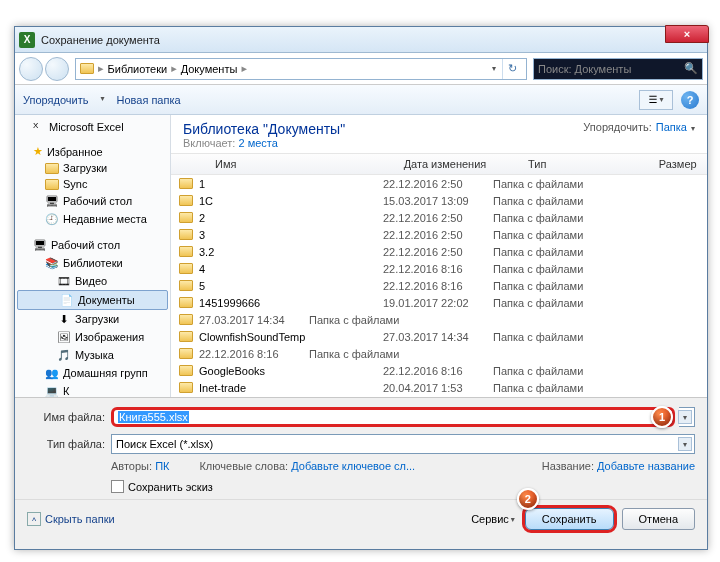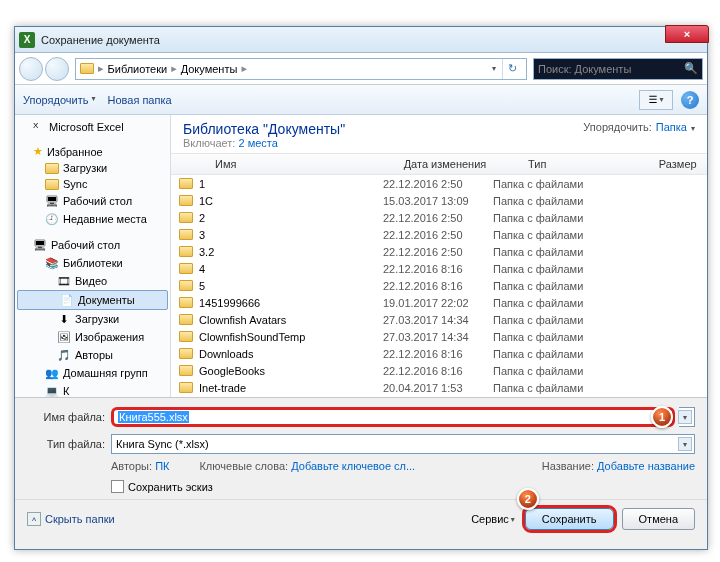--- a/index.html
+++ b/index.html
@@ -11,21 +11,21 @@
 .closebtn { position:absolute; right:-2px; top:-2px; width: 44px; height: 18px; background: linear-gradient(#e67,#c23); border:1px solid #8a1a1a; border-radius: 0 3px 0 0; display:flex;align-items:center;justify-content:center;color:#fff;font-weight:bold;}
 .navbar { height: 32px; background: #fff; border-bottom: 1px solid #ccc; display: flex; align-items: center; padding: 0 4px; gap:2px;}
 .navcircle { width: 24px; height: 24px; border-radius: 50%; background: radial-gradient(circle at 30% 30%, #f4f9fd, #cde1f1); border: 1px solid #9fb9d1; }
 .addrbox { flex: 1; height: 22px; background: #fff; border: 1px solid #94b3d1; margin: 0 4px; display: flex; align-items: center; padding: 0 4px; gap:4px;}
 .addrbox .sep { color:#888; }
 .addrrefresh { width:20px; height:20px; display:flex;align-items:center;justify-content:center;color:#3a6ea5;border-left:1px solid #cde;}
 .dropbtn { width:16px;height:20px;display:flex;align-items:center;justify-content:center;color:#555;}
 .searchbox { width: 170px; height: 22px; background: #0f172a; border: 1px solid #94b3d1; display: flex; align-items: center; padding: 0 4px; color:#888; }
 .searchbox .sicon { margin-left:auto; color:#3a6ea5;}
 .toolbar { height: 30px; background: linear-gradient(#f7fbff, #e4eef8); border-bottom: 1px solid #c0d0e0; display: flex; align-items: center; padding: 0 8px; gap: 12px; }
-.tool-item { color: #15428b; display:flex;align-items:flex-start;gap:3px;}
+.tool-item { color: #15428b; display:flex;align-items:flex-start;gap:12px;}
 .tool-right { margin-left: auto; display: flex; gap: 8px; align-items:center;}
 .viewbtn { width:34px;height:20px;border:1px solid #a9c0d8; background:#f0f6fc; display:flex;align-items:center;justify-content:center;gap:2px;}
 .helpbtn { width:18px;height:18px;border-radius:50%;background:radial-gradient(circle at 30% 30%,#6cb3f0,#2a7ad0);color:#fff;display:flex;align-items:center;justify-content:center;font-weight:bold;}
 .body { display: flex; height: 282px; }
 .sidebar { width: 156px; background: #fafbfc; border-right: 1px solid #d6dde5; overflow: hidden; padding: 4px 0; }
 .side-item { padding: 2px 6px 2px 18px; display: flex; align-items: center; gap: 4px; white-space: nowrap; }
 .side-item.selected { background: #d4e6f7; border:1px solid #7da2ce; border-radius:2px; margin:0 2px;}
 .side-item.indent1 { padding-left: 30px; }
 .side-item.indent2 { padding-left: 42px; }
 .star { color:#f0b000;}
@@ -171,21 +171,21 @@
       <div class="side-item indent2">
           <span class="dicosm">⬇</span>
           <span>Загрузки</span>
         </div>
       <div class="side-item indent2">
           <span class="dicosm">🖼</span>
           <span>Изображения</span>
         </div>
       <div class="side-item indent2">
           <span class="dicosm">🎵</span>
-          <span>Авторы</span>
+          <span>Музыка</span>
         </div>
       <div class="side-item indent1">
           <span class="dicosm">👥</span>
           <span>Домашняя групп</span>
         </div>
       <div class="side-item indent1">
           <span class="dicosm">💻</span>
           <span>К</span>
         </div>
     </div>
@@ -252,33 +252,31 @@
             <span class="tp">Папка с файлами</span>
           </div>
           <div class="frow">
             <span class="fld"></span>
             <span class="nm">1451999666</span>
             <span class="dt">19.01.2017 22:02</span>
             <span class="tp">Папка с файлами</span>
           </div>
           <div class="frow">
             <span class="fld"></span>
-            <span class="nm">Clownfish Avatars</span>
             <span class="dt">27.03.2017 14:34</span>
             <span class="tp">Папка с файлами</span>
           </div>
           <div class="frow">
             <span class="fld"></span>
             <span class="nm">ClownfishSoundTemp</span>
             <span class="dt">27.03.2017 14:34</span>
             <span class="tp">Папка с файлами</span>
           </div>
           <div class="frow">
             <span class="fld"></span>
-            <span class="nm">Downloads</span>
             <span class="dt">22.12.2016 8:16</span>
             <span class="tp">Папка с файлами</span>
           </div>
           <div class="frow">
             <span class="fld"></span>
             <span class="nm">GoogleBooks</span>
             <span class="dt">22.12.2016 8:16</span>
             <span class="tp">Папка с файлами</span>
           </div>
           <div class="frow">
@@ -303,21 +301,21 @@
       <div style="width:6px"></div>
       <div class="sel" style="flex:0 0 16px;border-left:none;">
           <div class="dd">
             <span class="tri">▾</span>
           </div>
         </div>
     </div>
     <div class="fieldrow">
       <div class="lbl">Тип файла:</div>
       <div class="sel">
-          <span>Книга Sync (*.xlsx)</span>
+          <span>Поиск Excel (*.xlsx)</span>
           <div class="dd">
             <span class="tri">▾</span>
           </div>
         </div>
     </div>
     <div class="metarow">
       <div><span class="mlbl">Авторы:</span> <span class="mlnk">ПК</span></div>
       <div><span class="mlbl">Ключевые слова:</span> <span class="mlnk">Добавьте ключевое сл...</span></div>
       <div style="margin-left:auto;"><span class="mlbl">Название:</span> <span class="mlnk">Добавьте название</span></div>
     </div>

